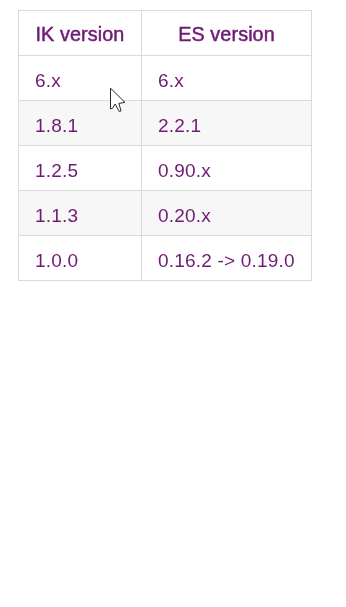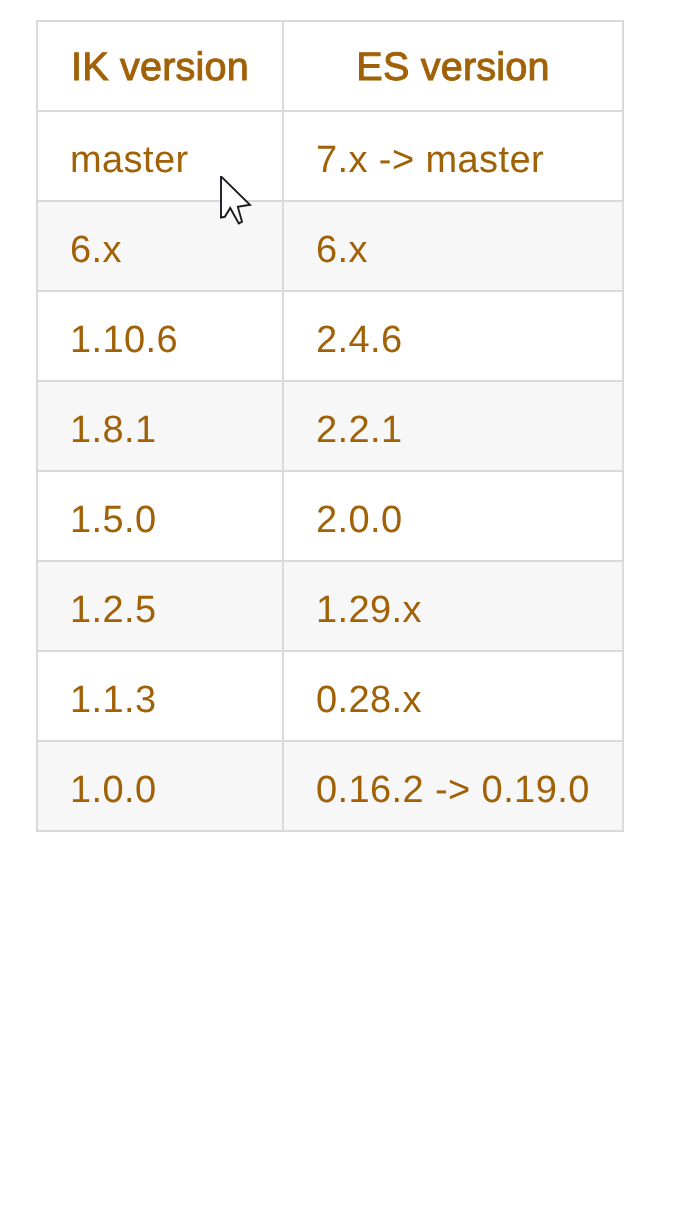--- a/index.html
+++ b/index.html
@@ -1,19 +1,19 @@
 <!DOCTYPE html>
 <html><head>
 <meta charset="utf-8">
 <style>
   html,body{margin:0;padding:0;}
   body{width:346px;height:607px;background:#ffffff;font-family:"Liberation Sans",sans-serif;overflow:hidden;-webkit-font-smoothing:antialiased;}
   #wrap{position:relative;width:346px;height:607px;}
   table.vt{position:absolute;left:18px;top:10px;border-collapse:collapse;width:293px;table-layout:fixed;}
-  table.vt th,table.vt td{border:1px solid #dadada;height:44px;padding:0;font-size:19px;letter-spacing:0.2px;color:#a16207;vertical-align:middle;}
+  table.vt th,table.vt td{border:1px solid #dadada;height:44px;padding:0;font-size:19px;letter-spacing:0.2px;color:#701a75;vertical-align:middle;}
   table.vt th>span,table.vt td>span{display:block;height:44px;line-height:49px;padding:0 16px;}
   table.vt th{font-weight:400;-webkit-text-stroke:0.5px currentColor;text-align:center;background:#ffffff;white-space:nowrap;letter-spacing:0.1px;font-size:19.8px;}
   table.vt th>span{padding:0 4px;line-height:46px;}
   table.vt td{font-weight:400;text-align:left;}
   table.vt tbody tr:nth-child(even){background:#f7f7f7;}
   table.vt col.c1{width:123px;}
   table.vt col.c2{width:170px;}
   #cursor{position:absolute;left:110px;top:88px;width:18px;height:27px;}
 </style>
 </head>
@@ -31,72 +31,48 @@
             <span>IK version</span>
           </th>
         <th>
             <span>ES version</span>
           </th>
       </tr>
     </thead>
     <tbody id="tbody">
         <tr>
           <td>
-            <span>master</span>
-          </td>
-          <td>
-            <span>7.x -&gt; master</span>
-          </td>
-        </tr>
-        <tr>
-          <td>
             <span>6.x</span>
           </td>
           <td>
             <span>6.x</span>
-          </td>
-        </tr>
-        <tr>
-          <td>
-            <span>1.10.6</span>
-          </td>
-          <td>
-            <span>2.4.6</span>
           </td>
         </tr>
         <tr>
           <td>
             <span>1.8.1</span>
           </td>
           <td>
             <span>2.2.1</span>
           </td>
         </tr>
         <tr>
           <td>
-            <span>1.5.0</span>
-          </td>
-          <td>
-            <span>2.0.0</span>
-          </td>
-        </tr>
-        <tr>
-          <td>
             <span>1.2.5</span>
           </td>
           <td>
-            <span>1.29.x</span>
+            <span>0.90.x</span>
           </td>
         </tr>
         <tr>
           <td>
             <span>1.1.3</span>
           </td>
           <td>
-            <span>0.28.x</span>
+            <span>0.20.x</span>
           </td>
         </tr>
         <tr>
           <td>
             <span>1.0.0</span>
           </td>
           <td>
             <span>0.16.2 -&gt; 0.19.0</span>
           </td>
         </tr>

